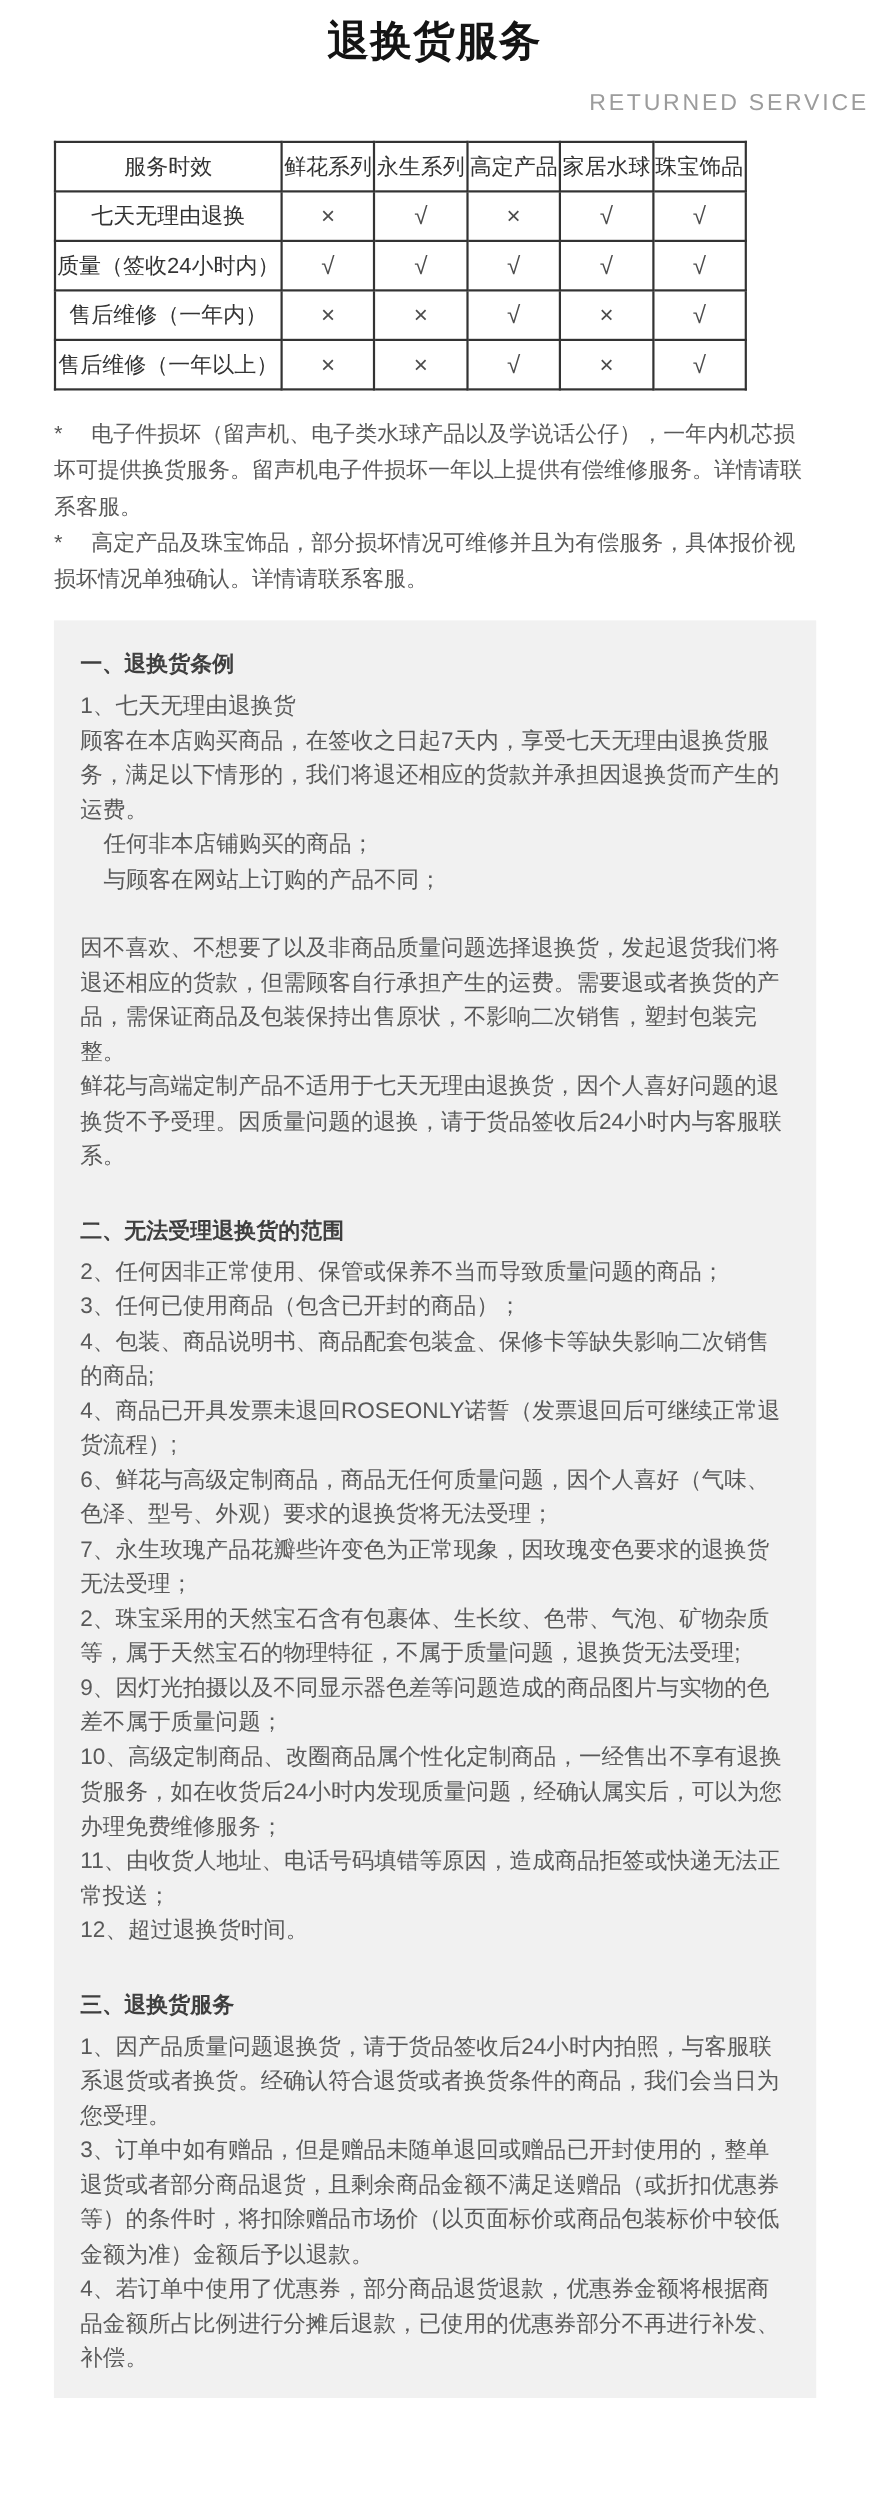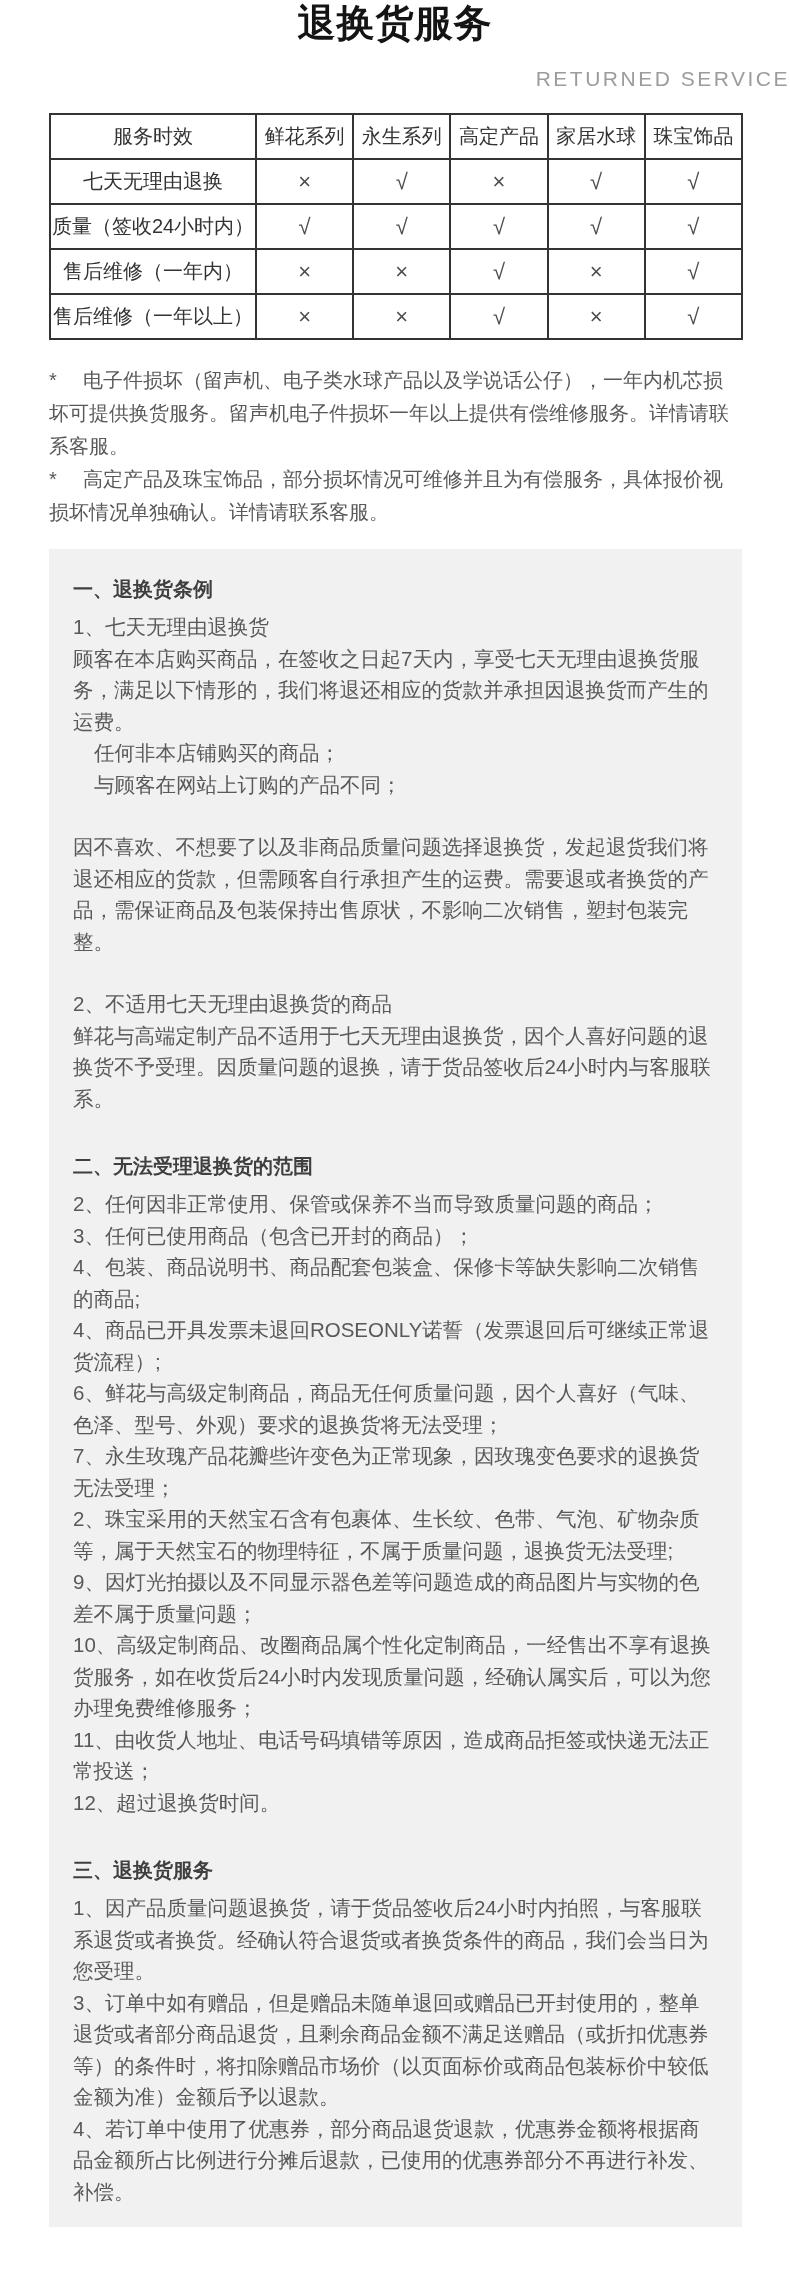--- a/index.html
+++ b/index.html
@@ -1,24 +1,24 @@
 <!DOCTYPE html>
 <html><head>
 <meta charset="utf-8">
 <style>
   html,body{margin:0;padding:0;background:#ffffff;}
   body{font-family:"Liberation Sans","DejaVu Sans",sans-serif;}
   .page{width:790px;min-height:2280px;background:#ffffff;overflow:hidden;}
 
-  .title{margin:0;text-align:center;font-size:38px;line-height:46px;
+  .title{margin:0;padding-top:15px;text-align:center;font-size:38px;line-height:46px;
          font-weight:700;color:#141414;letter-spacing:1px;}
   .subtitle{margin-top:20px;text-align:right;font-size:21px;line-height:25px;
             color:#9c9c9c;letter-spacing:2.5px;font-weight:400;}
 
-  table.service{border-collapse:collapse;table-layout:fixed;margin:22px 0 0 49px;width:694px;}
+  table.service{border-collapse:collapse;table-layout:fixed;margin:22px 0 0 49px;width:630px;}
   table.service th,table.service td{border:2px solid #333333;height:43px;padding:0;
         text-align:center;vertical-align:middle;font-size:20px;color:#333333;font-weight:400;}
   table.service .col-label{width:204px;}
   table.service td.mark{font-size:22px;color:#4d4d4d;}
   table.service td.row-label{font-size:20px;color:#333333;}
 
   .footnotes{margin:24px 0 0 49px;width:692px;}
   .footnote{margin:0;font-size:20px;line-height:33px;color:#595959;}
   .fn-marker{display:inline-block;width:34px;}
 
@@ -92,21 +92,20 @@
     </div>
 
   <div class="policy" id="policy" style="background: rgb(241, 241, 241);">
       <section>
         <h2>一、退换货条例</h2>
         <p>1、七天无理由退换货</p>
         <p>顾客在本店购买商品，在签收之日起7天内，享受七天无理由退换货服务，满足以下情形的，我们将退还相应的货款并承担因退换货而产生的运费。</p>
         <p class="indent">任何非本店铺购买的商品；</p>
         <p class="indent">与顾客在网站上订购的产品不同；</p>
         <p class="gap">因不喜欢、不想要了以及非商品质量问题选择退换货，发起退货我们将退还相应的货款，但需顾客自行承担产生的运费。需要退或者换货的产品，需保证商品及包装保持出售原状，不影响二次销售，塑封包装完整。</p>
-        <p class="gap">2、不适用七天无理由退换货的商品</p>
         <p>鲜花与高端定制产品不适用于七天无理由退换货，因个人喜好问题的退换货不予受理。因质量问题的退换，请于货品签收后24小时内与客服联系。</p>
       </section>
       <section>
         <h2>二、无法受理退换货的范围</h2>
         <p>2、任何因非正常使用、保管或保养不当而导致质量问题的商品；</p>
         <p>3、任何已使用商品（包含已开封的商品）；</p>
         <p>4、包装、商品说明书、商品配套包装盒、保修卡等缺失影响二次销售的商品;</p>
         <p>4、商品已开具发票未退回ROSEONLY诺誓（发票退回后可继续正常退货流程）;</p>
         <p>6、鲜花与高级定制商品，商品无任何质量问题，因个人喜好（气味、色泽、型号、外观）要求的退换货将无法受理；</p>
         <p>7、永生玫瑰产品花瓣些许变色为正常现象，因玫瑰变色要求的退换货无法受理；</p>

